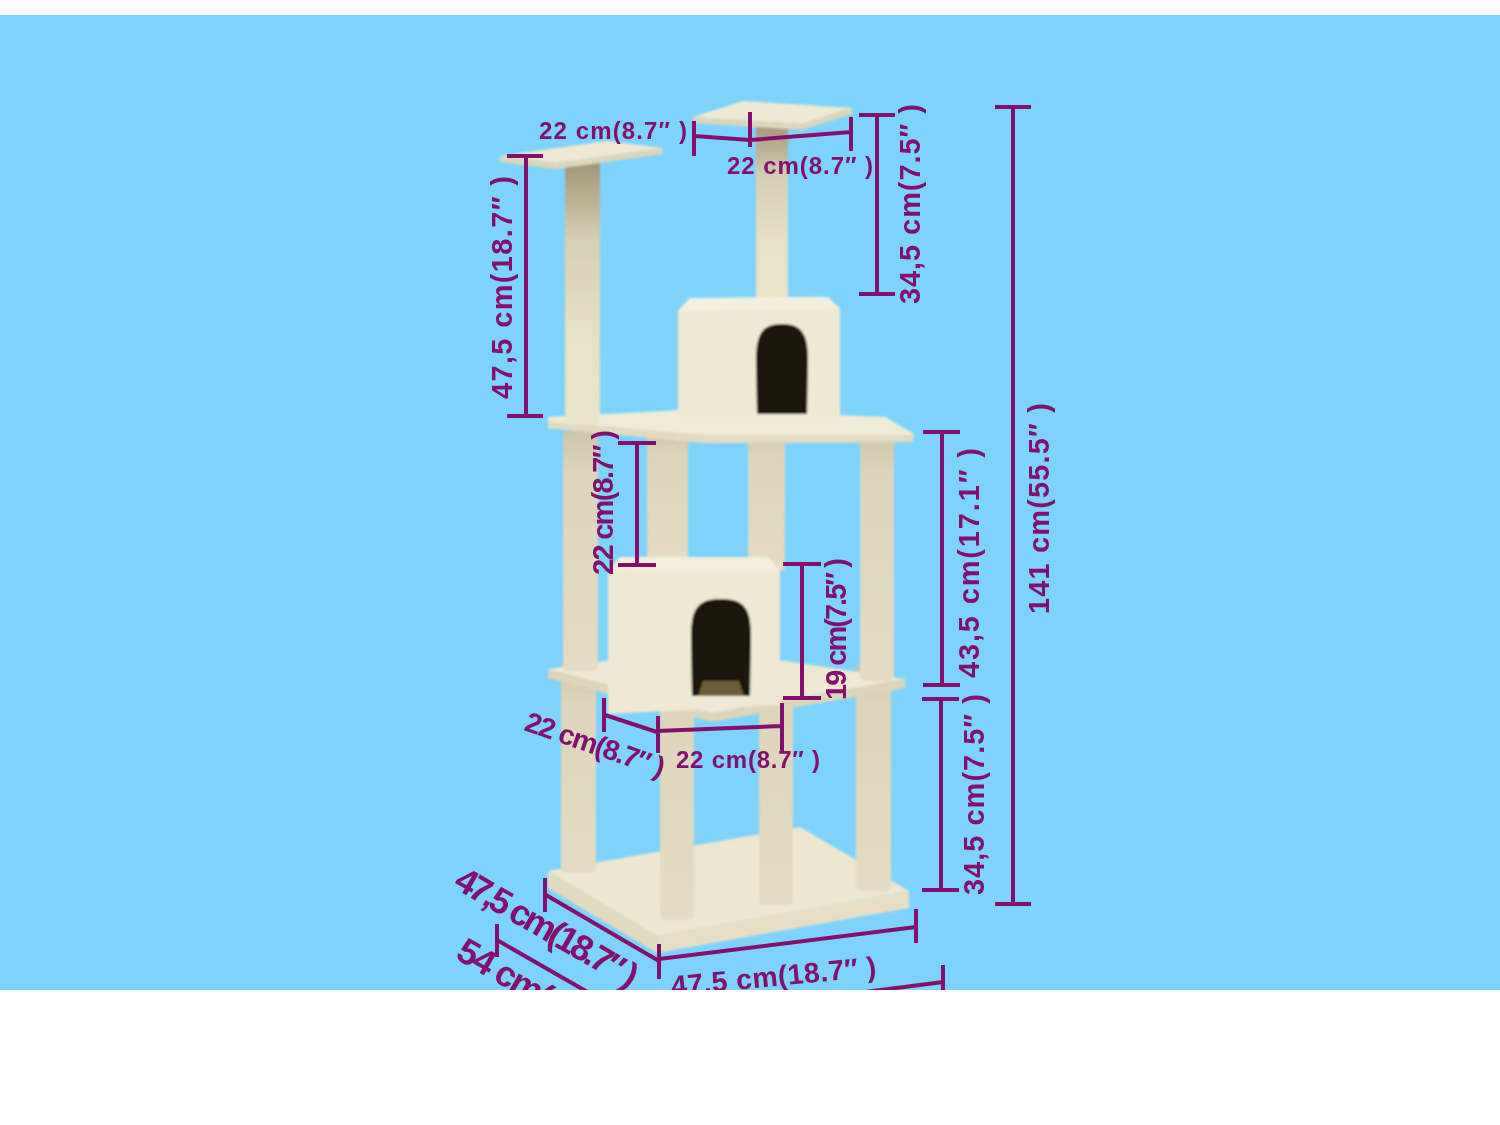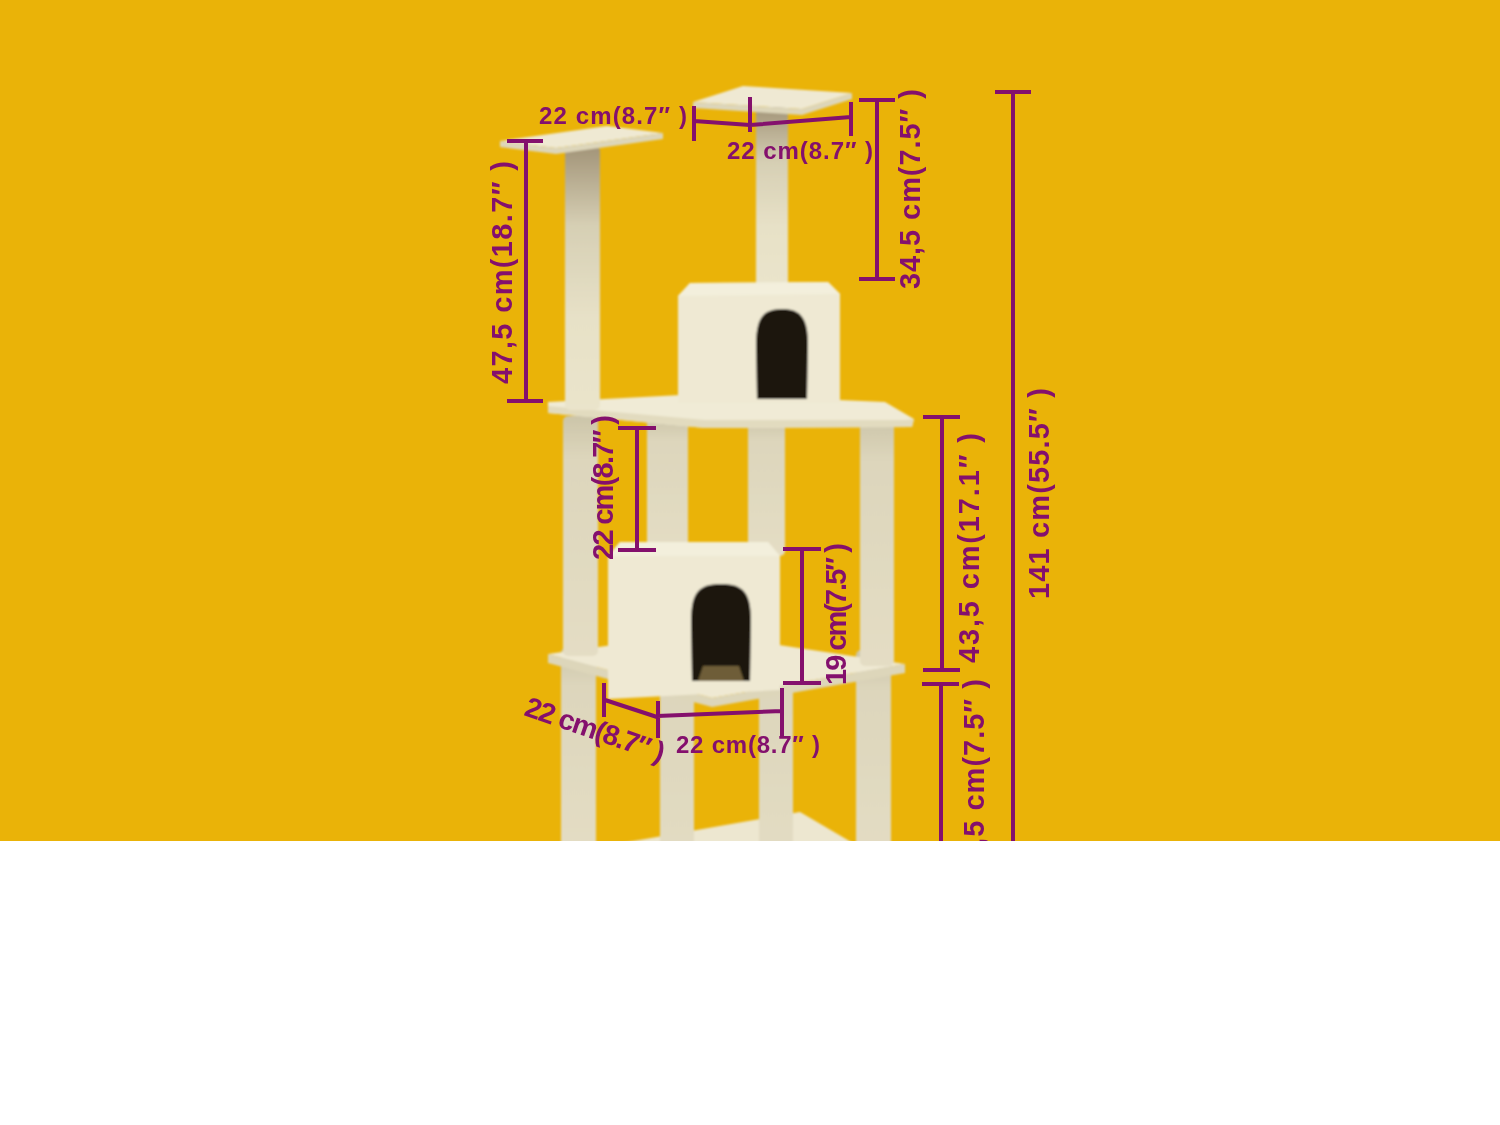--- a/index.html
+++ b/index.html
@@ -1,16 +1,16 @@
 <!DOCTYPE html>
 <html><head>
 <meta charset="utf-8">
 <style>
   html,body{margin:0;padding:0;background:#ffffff;}
-  .wrap{width:1500px;height:841px;position:relative;overflow:hidden;background:#eab308;}
+  .wrap{width:1500px;height:975px;position:relative;overflow:hidden;background:#7dd3fc;margin-top:15px;}
   svg text{font-family:"Liberation Sans", sans-serif;font-weight:bold;fill:#84106D;}
 </style>
 </head>
 <body>
 <div class="wrap">
 <svg width="1500" height="1125" viewBox="0 0 1500 1125" xmlns="http://www.w3.org/2000/svg">
   <defs>
     <linearGradient id="postshade" x1="0" y1="0" x2="0" y2="1">
       <stop offset="0" stop-color="#A29478"></stop>
       <stop offset="0.3" stop-color="#D6CFB4"></stop>

